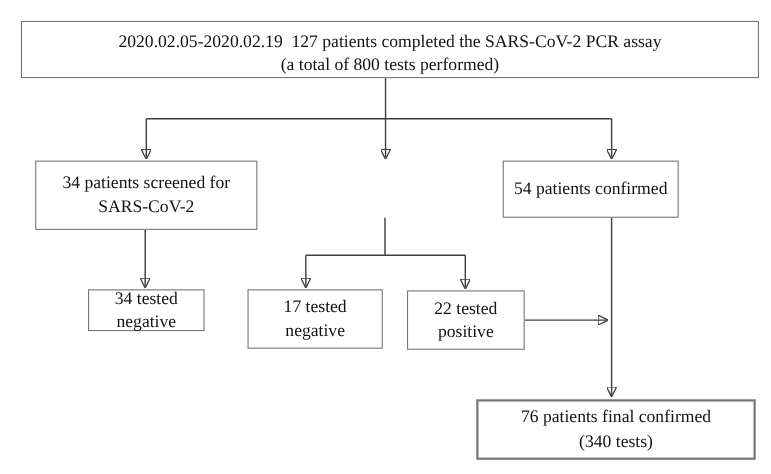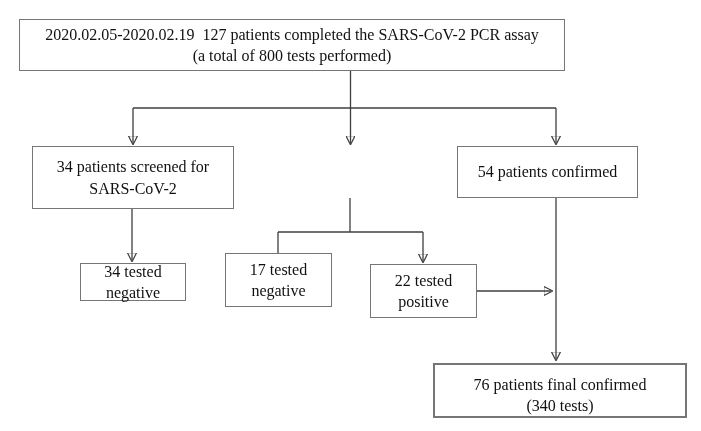--- a/index.html
+++ b/index.html
@@ -38,28 +38,28 @@
     justify-content: center;
     text-align: center;
     color: #111111;
     font-size: 16px;
     line-height: 1.32;
   }
   .box .line {
     display: block;
     white-space: pre-wrap;
   }
-  #box-total     { left: 19px;  top: 19px;  width: 546px; height: 52px; }
+  #box-total     { left: 19px;  top: 19px;  width: 671px; height: 52px; justify-content: flex-end; }
   #box-screened  { left: 32px;  top: 146px; width: 202px; height: 63px; }
   #box-suspected { left: 263px; top: 146px; width: 174px; height: 52px; }
-  #box-confirmed { left: 457px; top: 146px; width: 181px; height: 52px; gap: 36px; }
+  #box-confirmed { left: 457px; top: 146px; width: 160px; height: 52px; gap: 36px; }
   #box-neg34     { left: 80px;  top: 263px; width: 106px; height: 38px; }
-  #box-neg17     { left: 225px; top: 253px; width: 107px; height: 54px; }
+  #box-neg17     { left: 225px; top: 263px; width: 123px; height: 54px; }
   #box-pos22     { left: 370px; top: 264px; width: 107px; height: 54px; }
-  #box-final     { left: 433px; top: 363px; width: 254px; height: 55px; border-width: 2px; justify-content: flex-end; }
+  #box-final     { left: 433px; top: 363px; width: 254px; height: 55px; border-width: 2px; }
 </style>
 </head>
 <body>
 
 <div id="canvas">
 
   <svg id="connectors" viewBox="0 0 701 431" xmlns="http://www.w3.org/2000/svg">
     <defs>
       <marker id="arrowhead" viewBox="0 0 10 10" refX="8" refY="5" markerWidth="7" markerHeight="7" orient="auto-start-reverse">
         <path d="M0,0 L10,5 L0,10 z" fill="#3f3f3f" stroke="none"></path>

